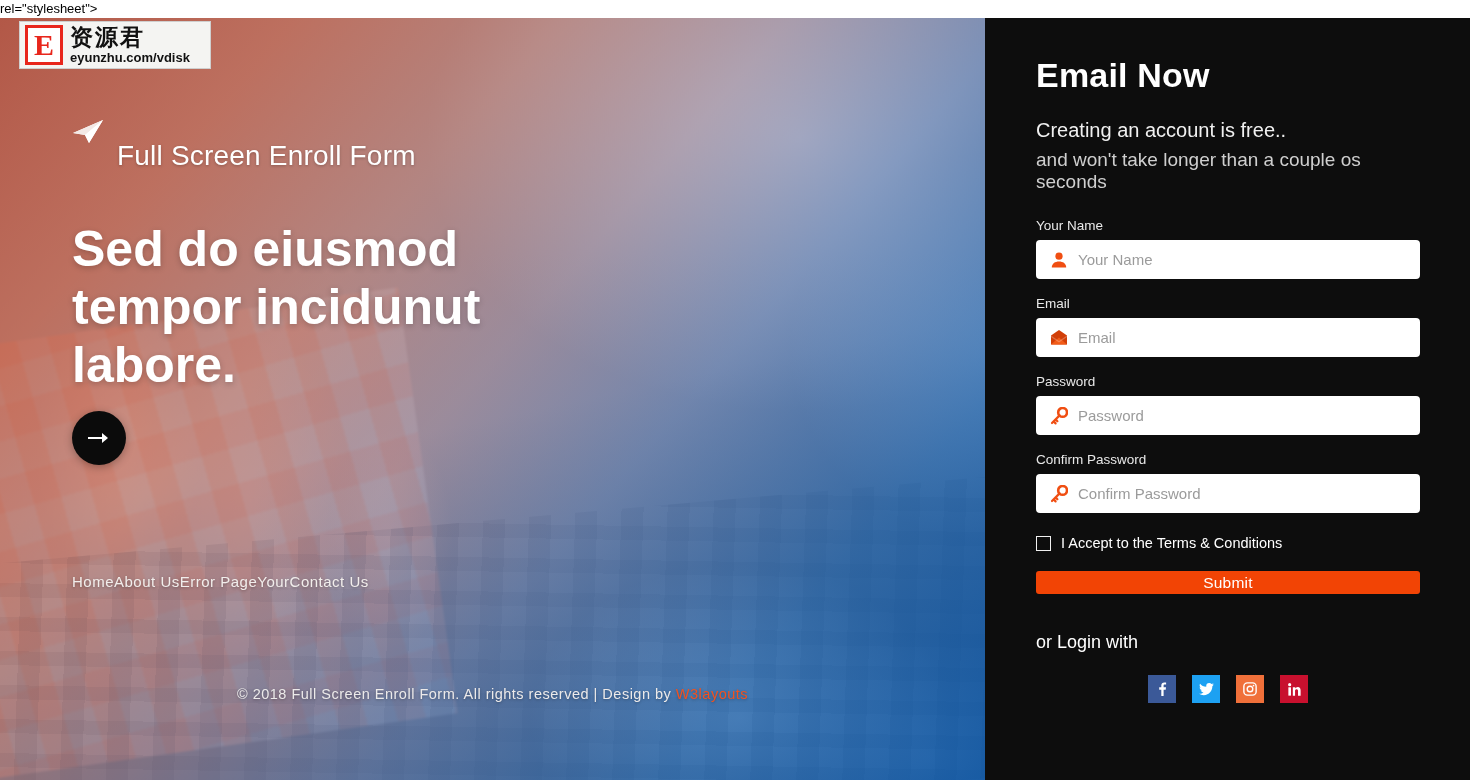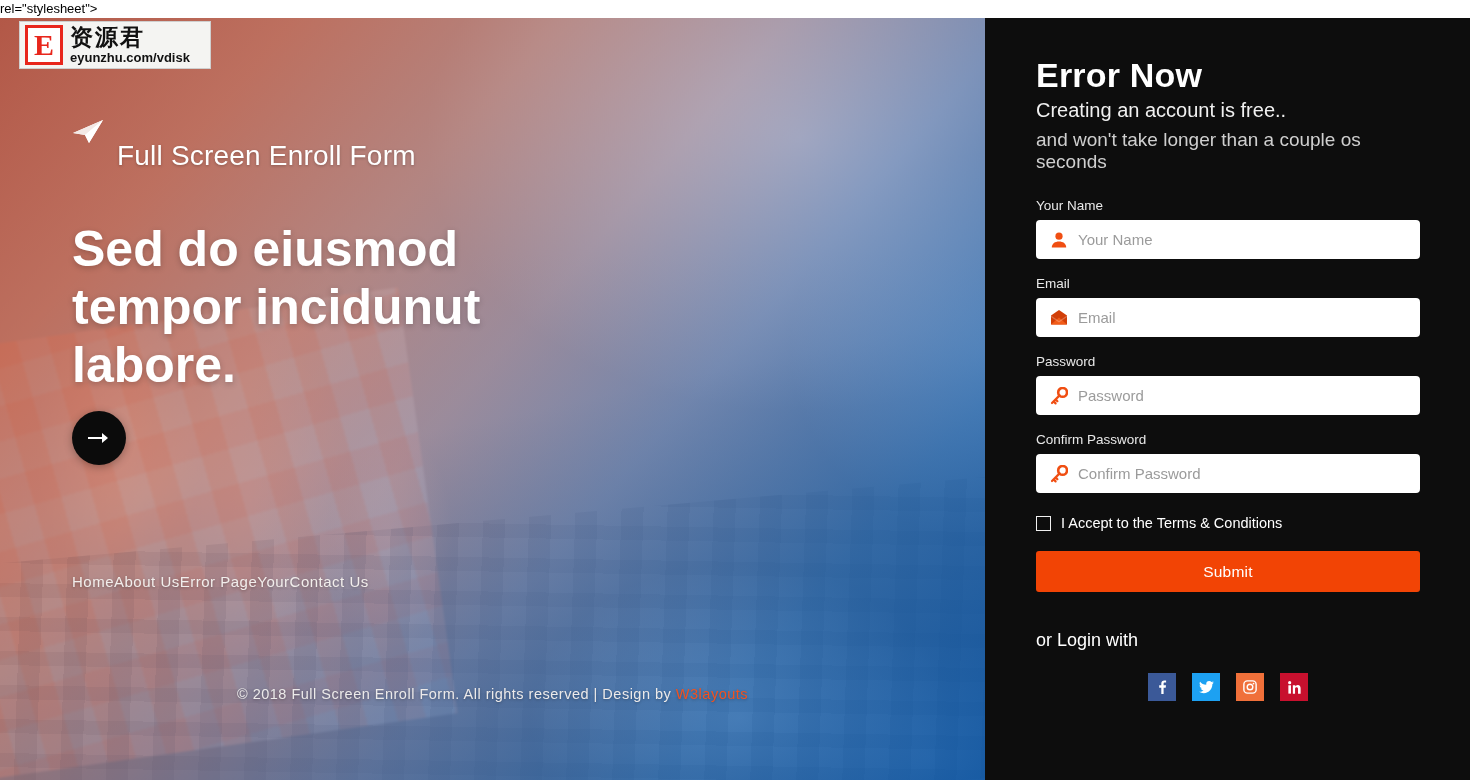--- a/index.html
+++ b/index.html
@@ -172,21 +172,21 @@
     width:485px; height:762px; flex:0 0 485px;
     background:#0d0d0d;
     padding:38px 50px 0 51px;
     position:relative;
   }
   .panel-title{
     font-size:34px; font-weight:bold; color:#ffffff;
     letter-spacing:.2px;
   }
   .panel-sub{
-    margin-top:4px;
+    margin-top:24px;
     font-size:20px; color:#f0f0f0; font-weight:normal;
   }
   .panel-sub2{
     margin-top:7px;
     font-size:19px; color:#cfcfcf;
   }
 
   .field{ margin-top:17px; }
   .field:first-of-type{ margin-top:25px; }
   .field-label{
@@ -224,21 +224,21 @@
     border:1px solid #f0f0f0;
     background:transparent;
     cursor:pointer;
   }
   .terms-label{
     font-size:14.5px; color:#ffffff; cursor:pointer;
   }
 
   .submit{
     margin-top:20px;
-    width:100%; height:41px;
+    width:100%; height:23px;
     background:#f24405;
     border:0; border-radius:3px;
     color:#ffffff; font-size:15.5px;
     font-family:"Liberation Sans", sans-serif;
     cursor:pointer;
     letter-spacing:.2px;
   }
 
   .or-login{
     margin-top:38px;
@@ -312,21 +312,21 @@
       <div class="wm-badge">E</div>
       <div class="wm-right">
         <span class="wm-cn">资源君</span>
         <span class="wm-url">eyunzhu.com/vdisk</span>
       </div>
     </div>
   </section>
 
   <aside class="panel">
 
-    <h2 class="panel-title">Error Now</h2>
+    <h2 class="panel-title">Email Now</h2>
     <p class="panel-sub">Creating an account is free..</p>
     <p class="panel-sub2">and won't take longer than a couple os seconds</p>
 
     
     <div class="field">
       <div class="field-label">Your Name</div>
       <div class="input-wrap">
         <span class="input-icon">
           <svg viewBox="0 0 18 18" width="18" height="18" aria-hidden="true">
             <circle cx="9" cy="5.2" r="3.6" fill="#f04e12"></circle>

